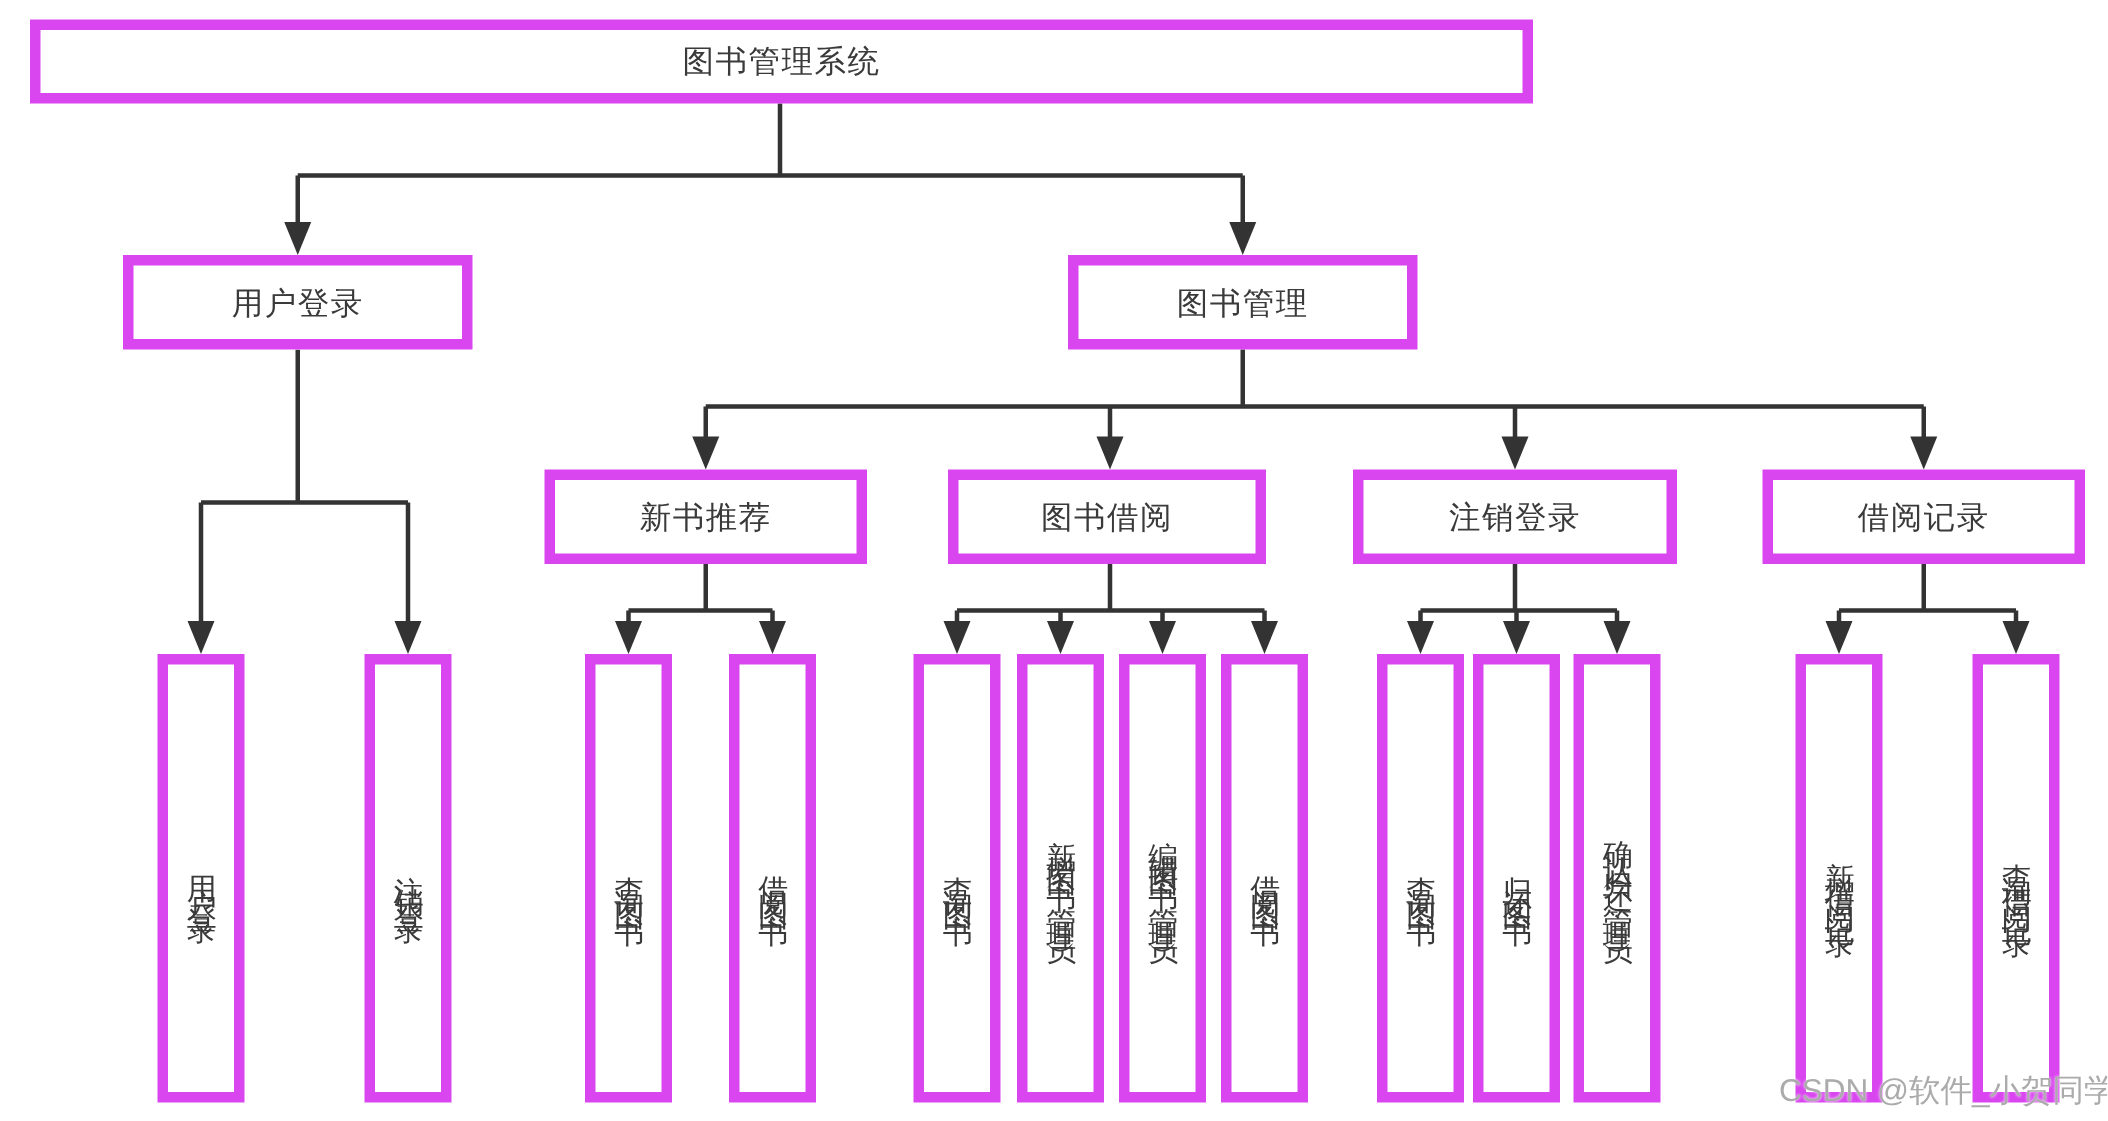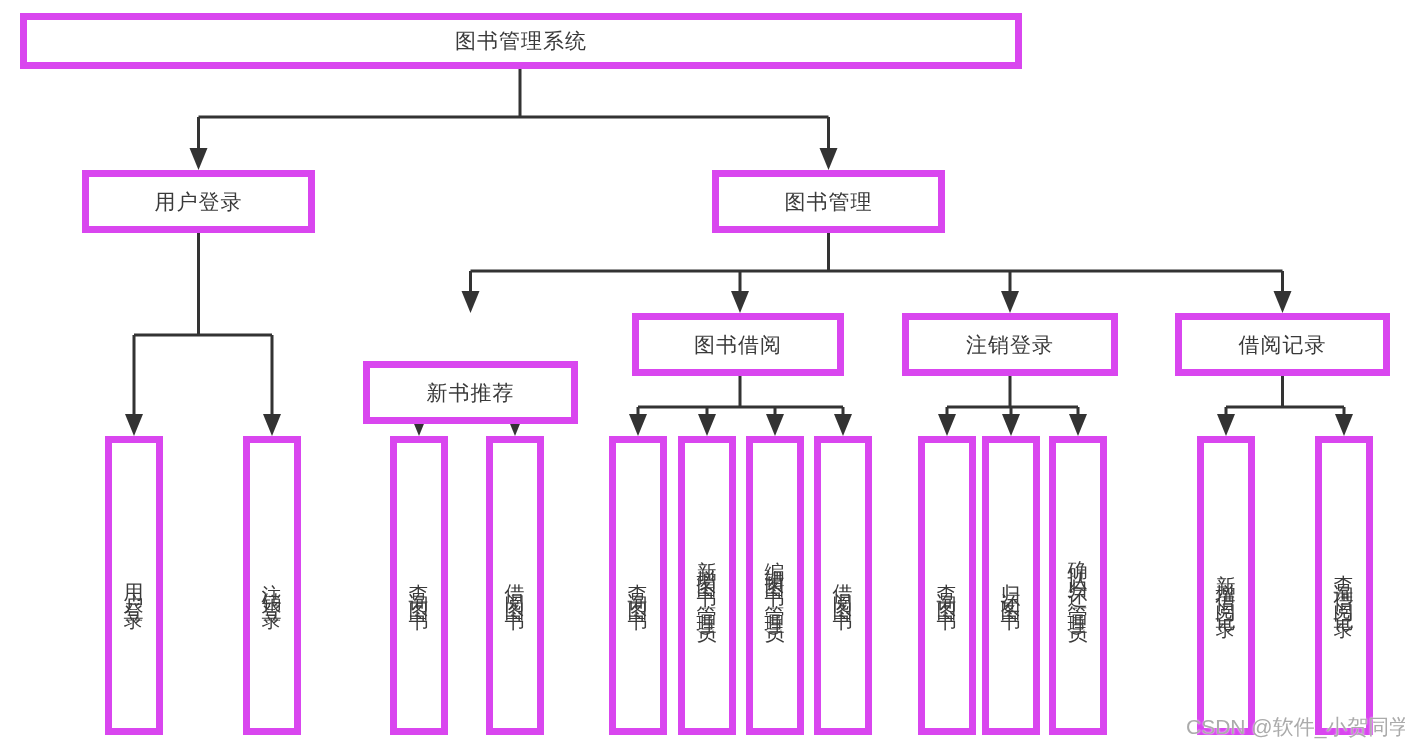--- a/index.html
+++ b/index.html
@@ -111,21 +111,21 @@
     <span>图书管理系统</span>
   </div>
 
   <div class="box hbox lvl1" style="left:82px;">
     <span>用户登录</span>
   </div>
   <div class="box hbox lvl1" style="left:712px;">
     <span>图书管理</span>
   </div>
 
-  <div class="box hbox lvl2" style="left:363px;margin-top:48px;">
+  <div class="box hbox lvl2" style="left:363px;">
     <span>新书推荐</span>
   </div>
   <div class="box hbox lvl2" style="left:632px; width:212px;">
     <span>图书借阅</span>
   </div>
   <div class="box hbox lvl2" style="left:902px; width:216px;">
     <span>注销登录</span>
   </div>
   <div class="box hbox lvl2" style="left:1175px;">
     <span>借阅记录</span>

